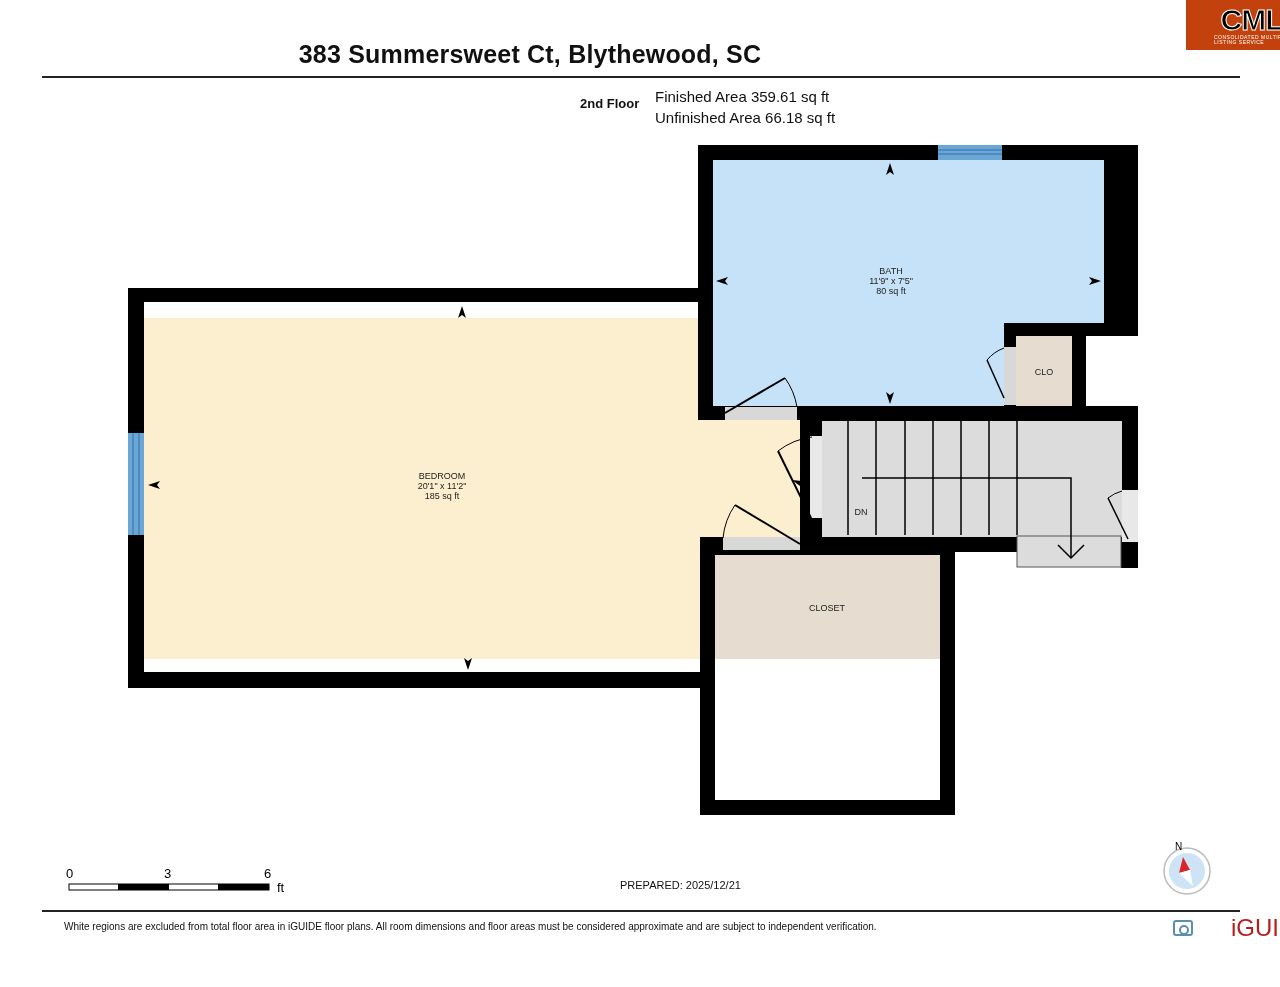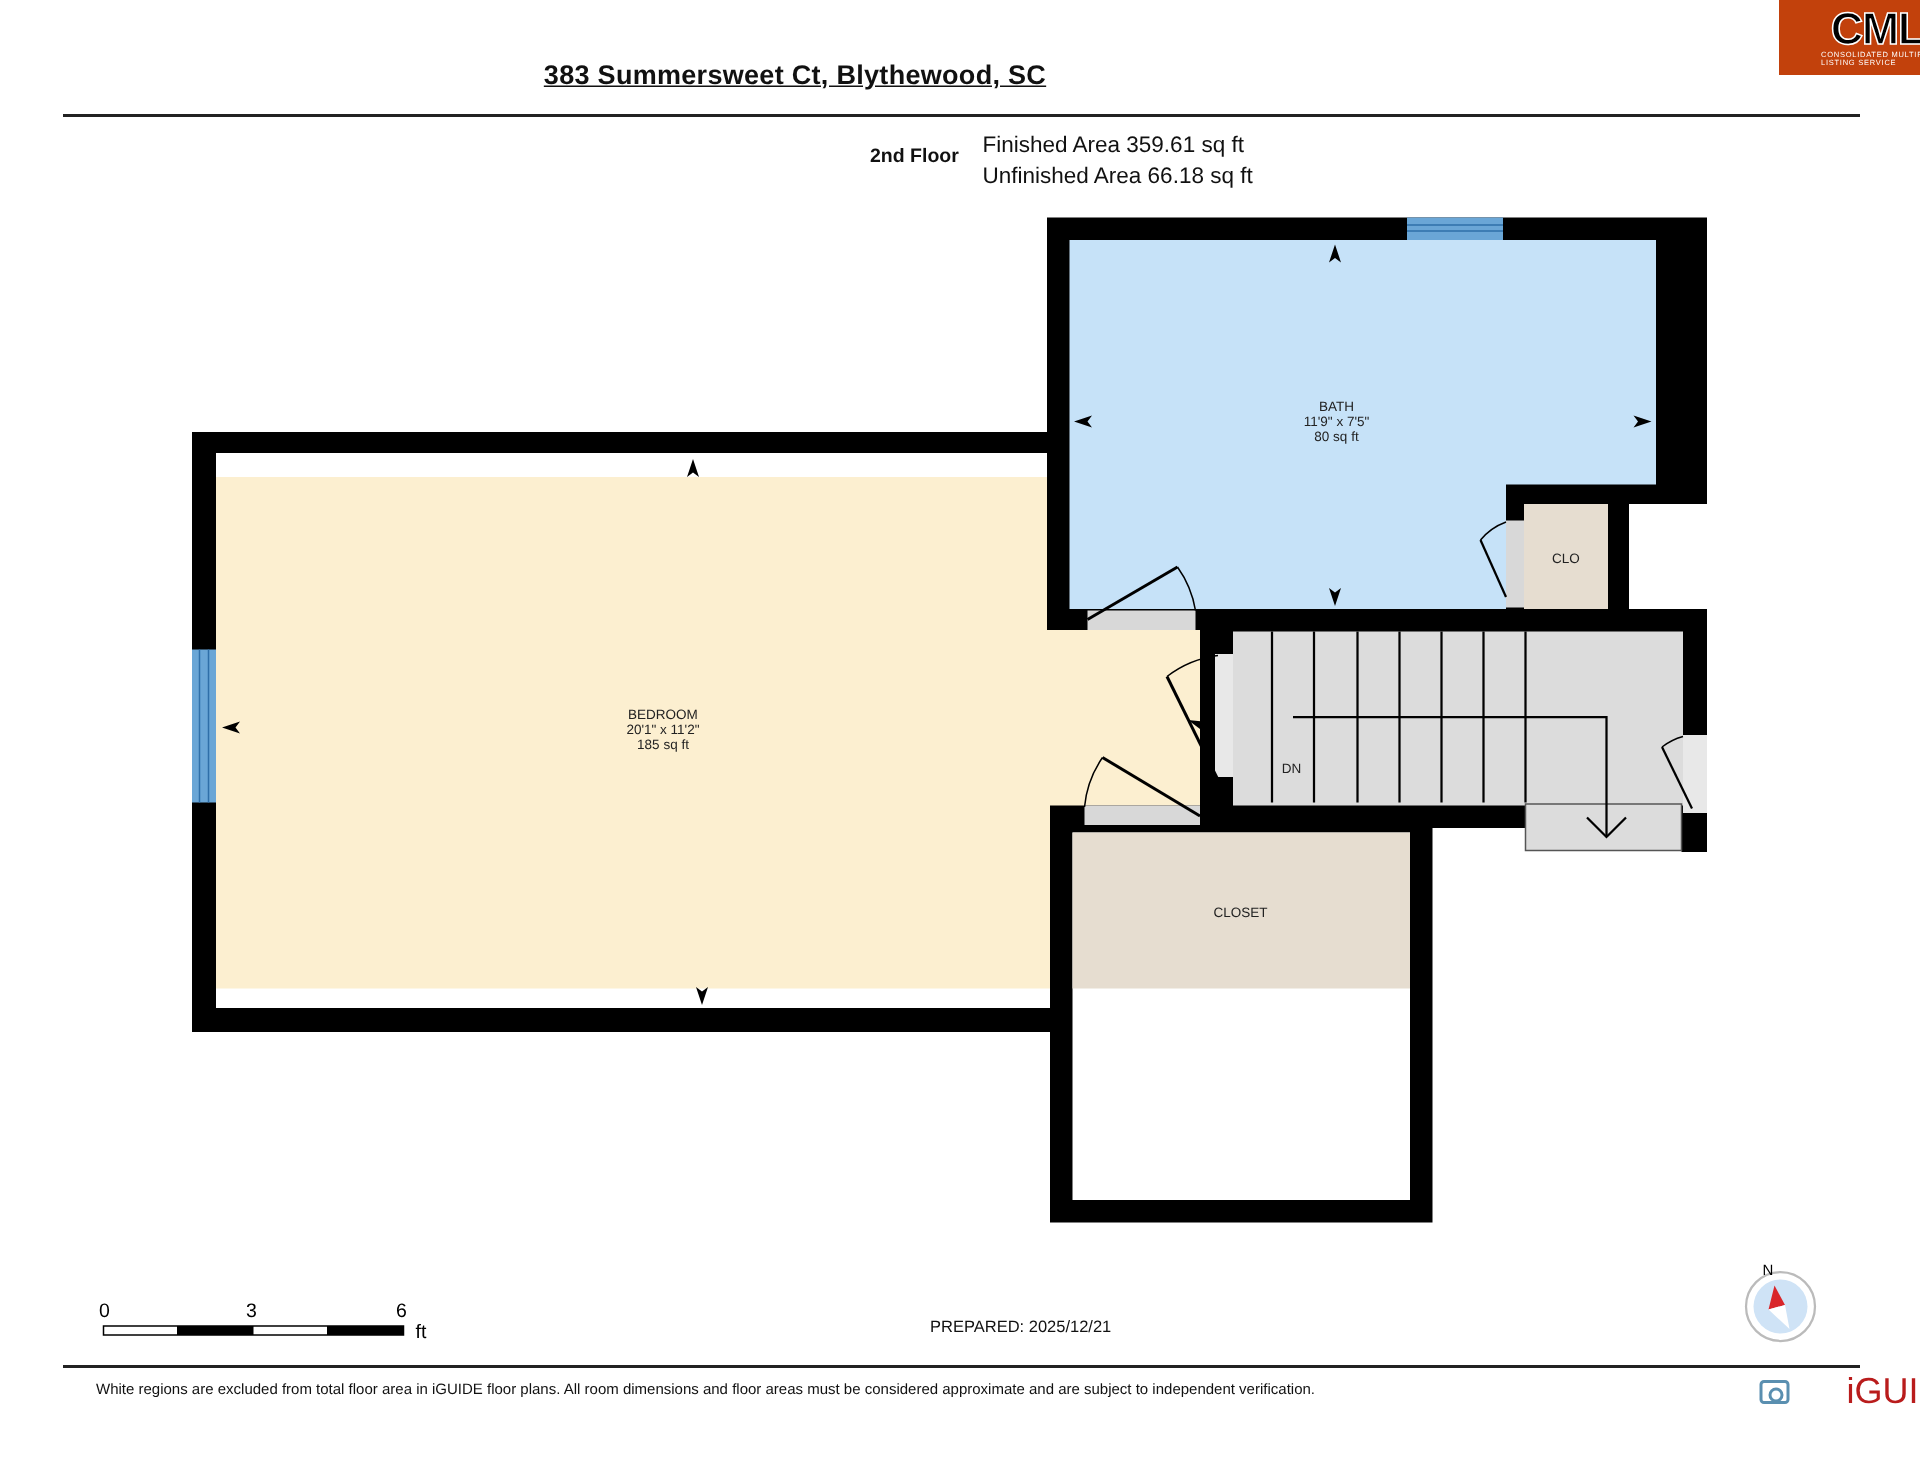--- a/index.html
+++ b/index.html
@@ -1,19 +1,19 @@
 <!DOCTYPE html>
 <html><head>
 <meta charset="utf-8">
 <style>
   html, body { margin: 0; padding: 0; background: #ffffff; }
   body { width: 1280px; height: 987px; position: relative; overflow: hidden;
          font-family: "Liberation Sans", sans-serif; color: #111; }
   .abs { position: absolute; }
-  .title { left: 0; width: 1060px; top: 40px; text-align: center; font-size: 18px; font-weight: bold; letter-spacing: 0.2px; text-decoration: underline; }
+  .title { left: 0; width: 1060px; top: 40px; text-align: center; font-size: 25px; font-weight: bold; letter-spacing: 0.2px; }
   .rule { left: 42px; width: 1198px; height: 2px; background: #222; }
   .floor-label { left: 580px; top: 96px; font-size: 13px; font-weight: bold; }
   .area-line { left: 655px; font-size: 15px; }
   .logo-cmls { left: 1186px; top: 0; width: 94px; height: 50px; background: #c2410c; color: #fff;
                display: flex; flex-direction: column; align-items: center; justify-content: center; padding-left: 28px; }
   .logo-cmls .big { font-size: 30px; font-weight: bold; letter-spacing: -1px; line-height: 28px;
                     -webkit-text-stroke: 1px #fff; color: #000; }
   .logo-cmls .small { font-size: 5px; line-height: 5px; letter-spacing: 0.5px; margin-top: 1px; }
   .plan { left: 0; top: 0; }
   .room-label { font-size: 9px; text-anchor: middle; fill: #222; font-family: "Liberation Sans", sans-serif; }

